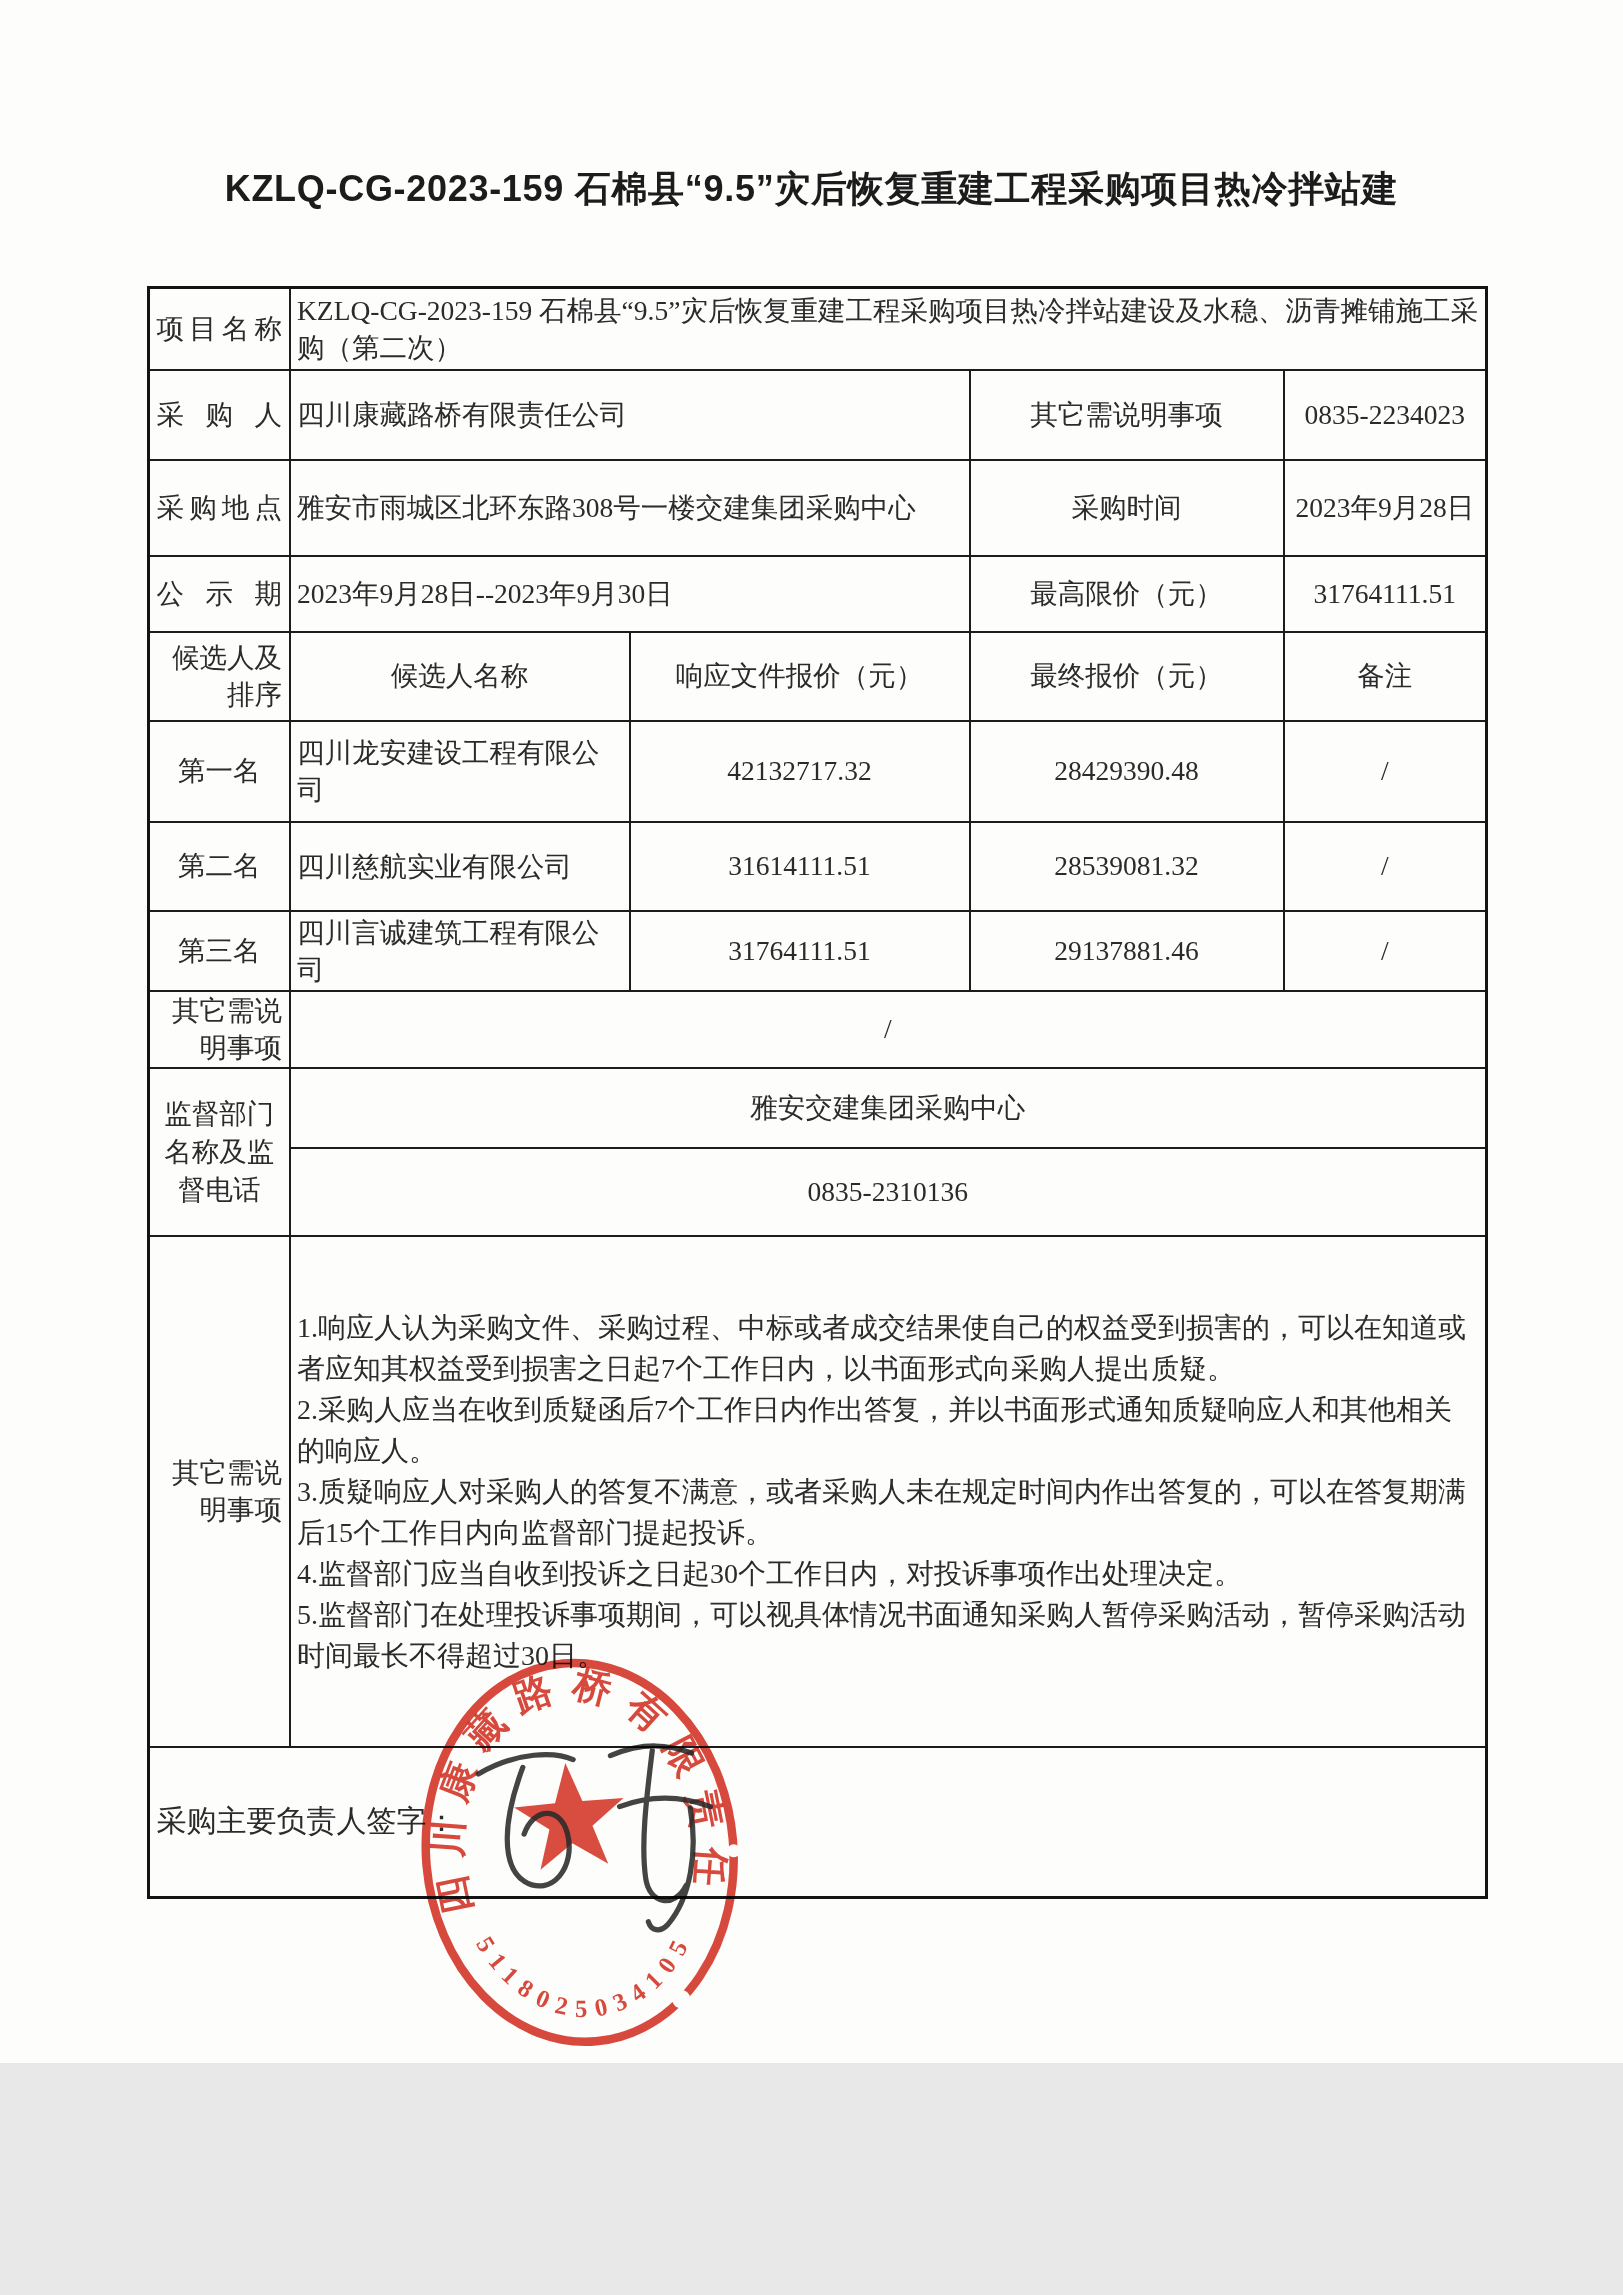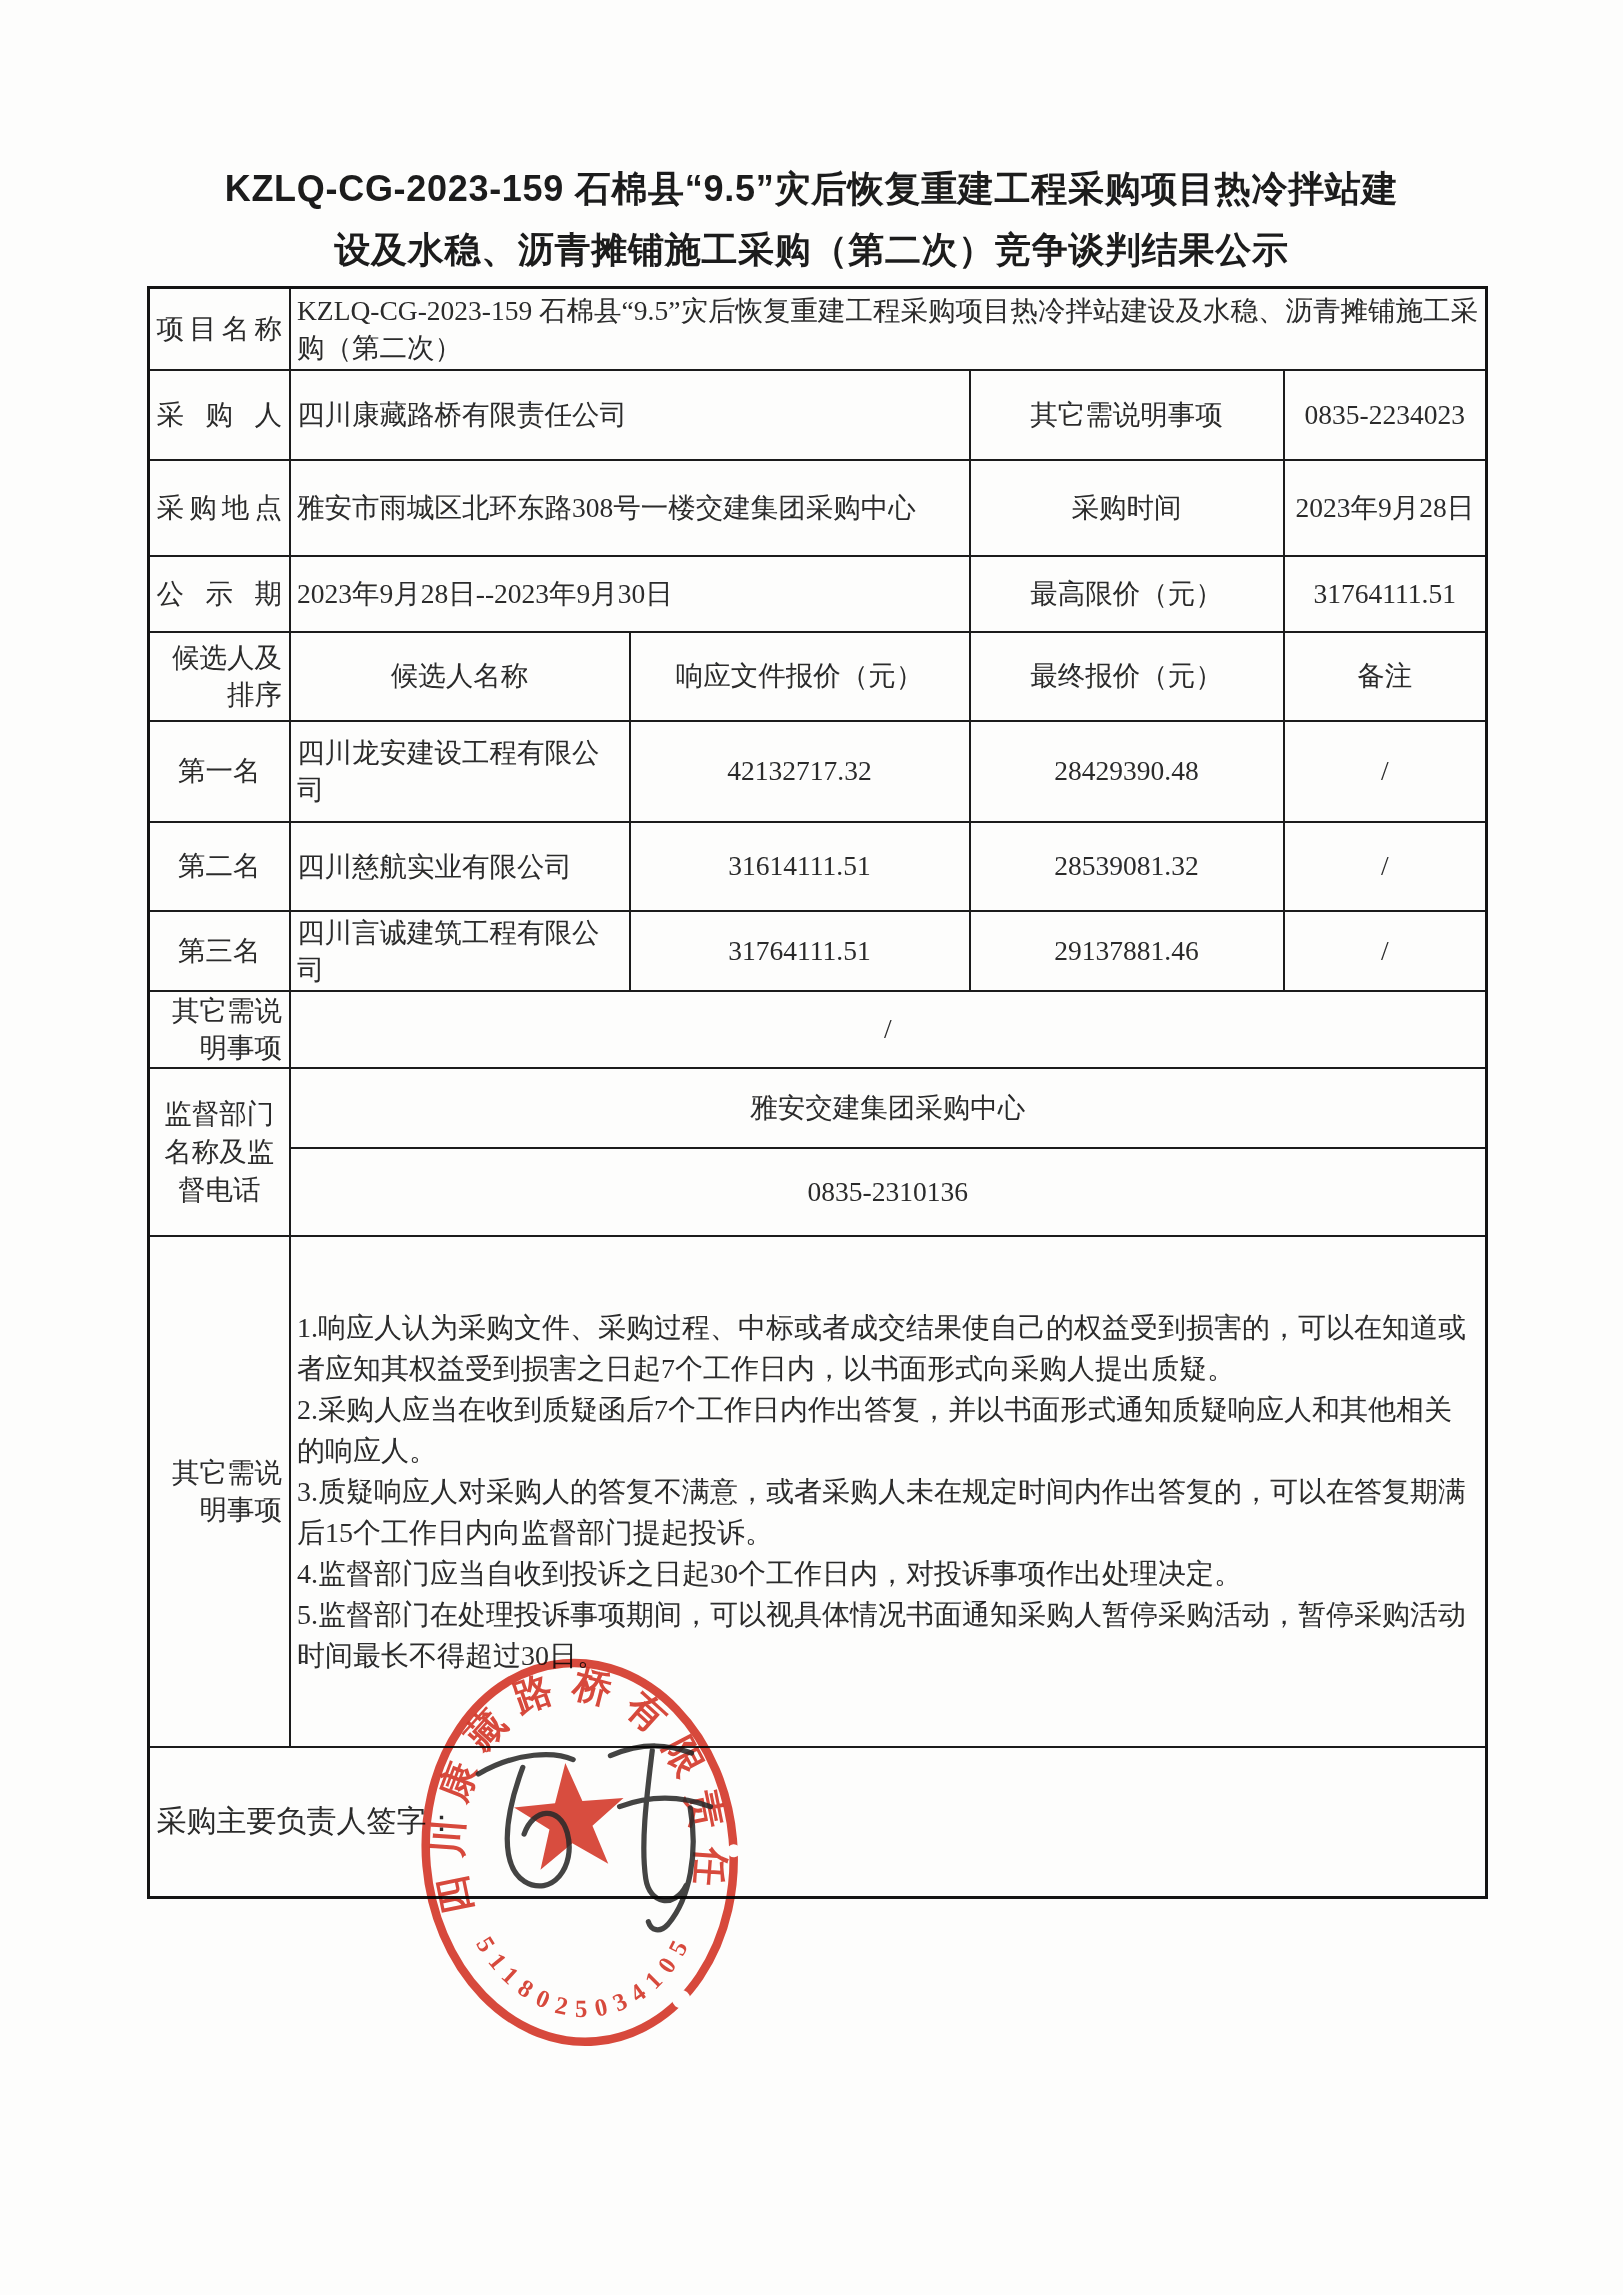--- a/index.html
+++ b/index.html
@@ -1,18 +1,18 @@
 <!DOCTYPE html>
 <html style="font-size:10.5px"><head>
 <meta charset="utf-8">
 <style>
   html,body{margin:0;padding:0;background:#e8e8e8;}
   .page{
     position:relative;
-    width:1623px;height:2295px;
+    width:1623px;height:2063px;
     background:#fdfdfc;
     margin:0 auto;
     overflow:hidden;
     font-family:"Liberation Serif","DejaVu Serif",serif;
     color:#2e2e2e;
   }
   .doc-title{
     position:absolute;
     left:72px;right:72px;top:158px;
     text-align:center;
@@ -59,21 +59,20 @@
     pointer-events:none;
   }
 </style>
 </head>
 <body>
 
 <div class="page">
 
   <div class="doc-title">
     <div>KZLQ-CG-2023-159 石棉县“9.5”灾后恢复重建工程采购项目热冷拌站建</div>
-    <div>设及水稳、沥青摊铺施工采购（第二次）竞争谈判结果公示</div>
   </div>
 
   <table class="main">
     <colgroup>
       <col style="width:141px">
         <col style="width:340px">
         <col style="width:340px">
         <col style="width:314px">
         <col style="width:203px">
     </colgroup>

